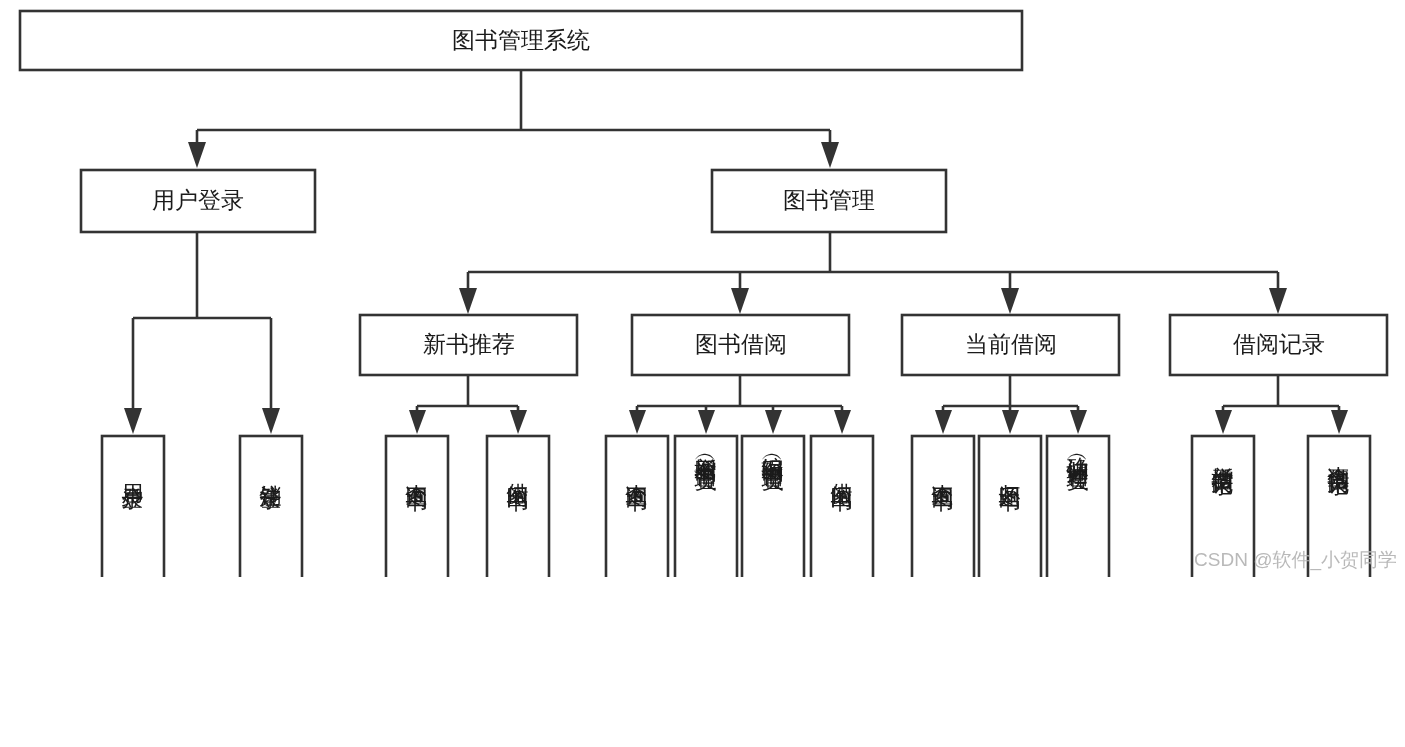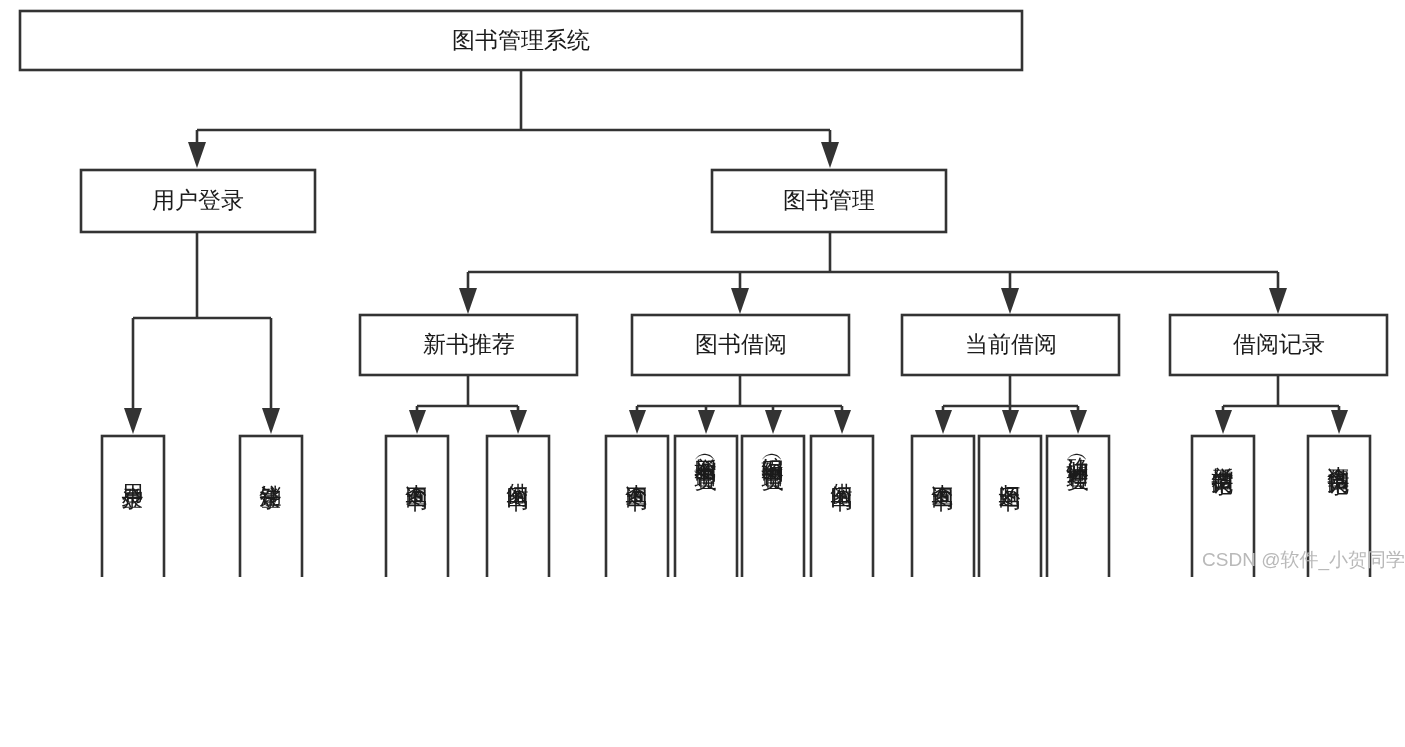--- a/index.html
+++ b/index.html
@@ -51,21 +51,21 @@
     font-family: "Liberation Sans", "DejaVu Sans", sans-serif;
     fill: #1b1b1b;
     font-size: 22px;
     writing-mode: vertical-rl;
     text-orientation: upright;
     letter-spacing: 2px;
     text-anchor: middle;
   }
   .watermark {
     position: absolute;
-    right: 0;
+    right: 8px;
     bottom: 4px;
     font-family: "Liberation Sans", "DejaVu Sans", sans-serif;
     font-size: 19px;
     color: #b9b9b9;
     white-space: nowrap;
     user-select: none;
   }
 </style>
 </head>
 <body>

